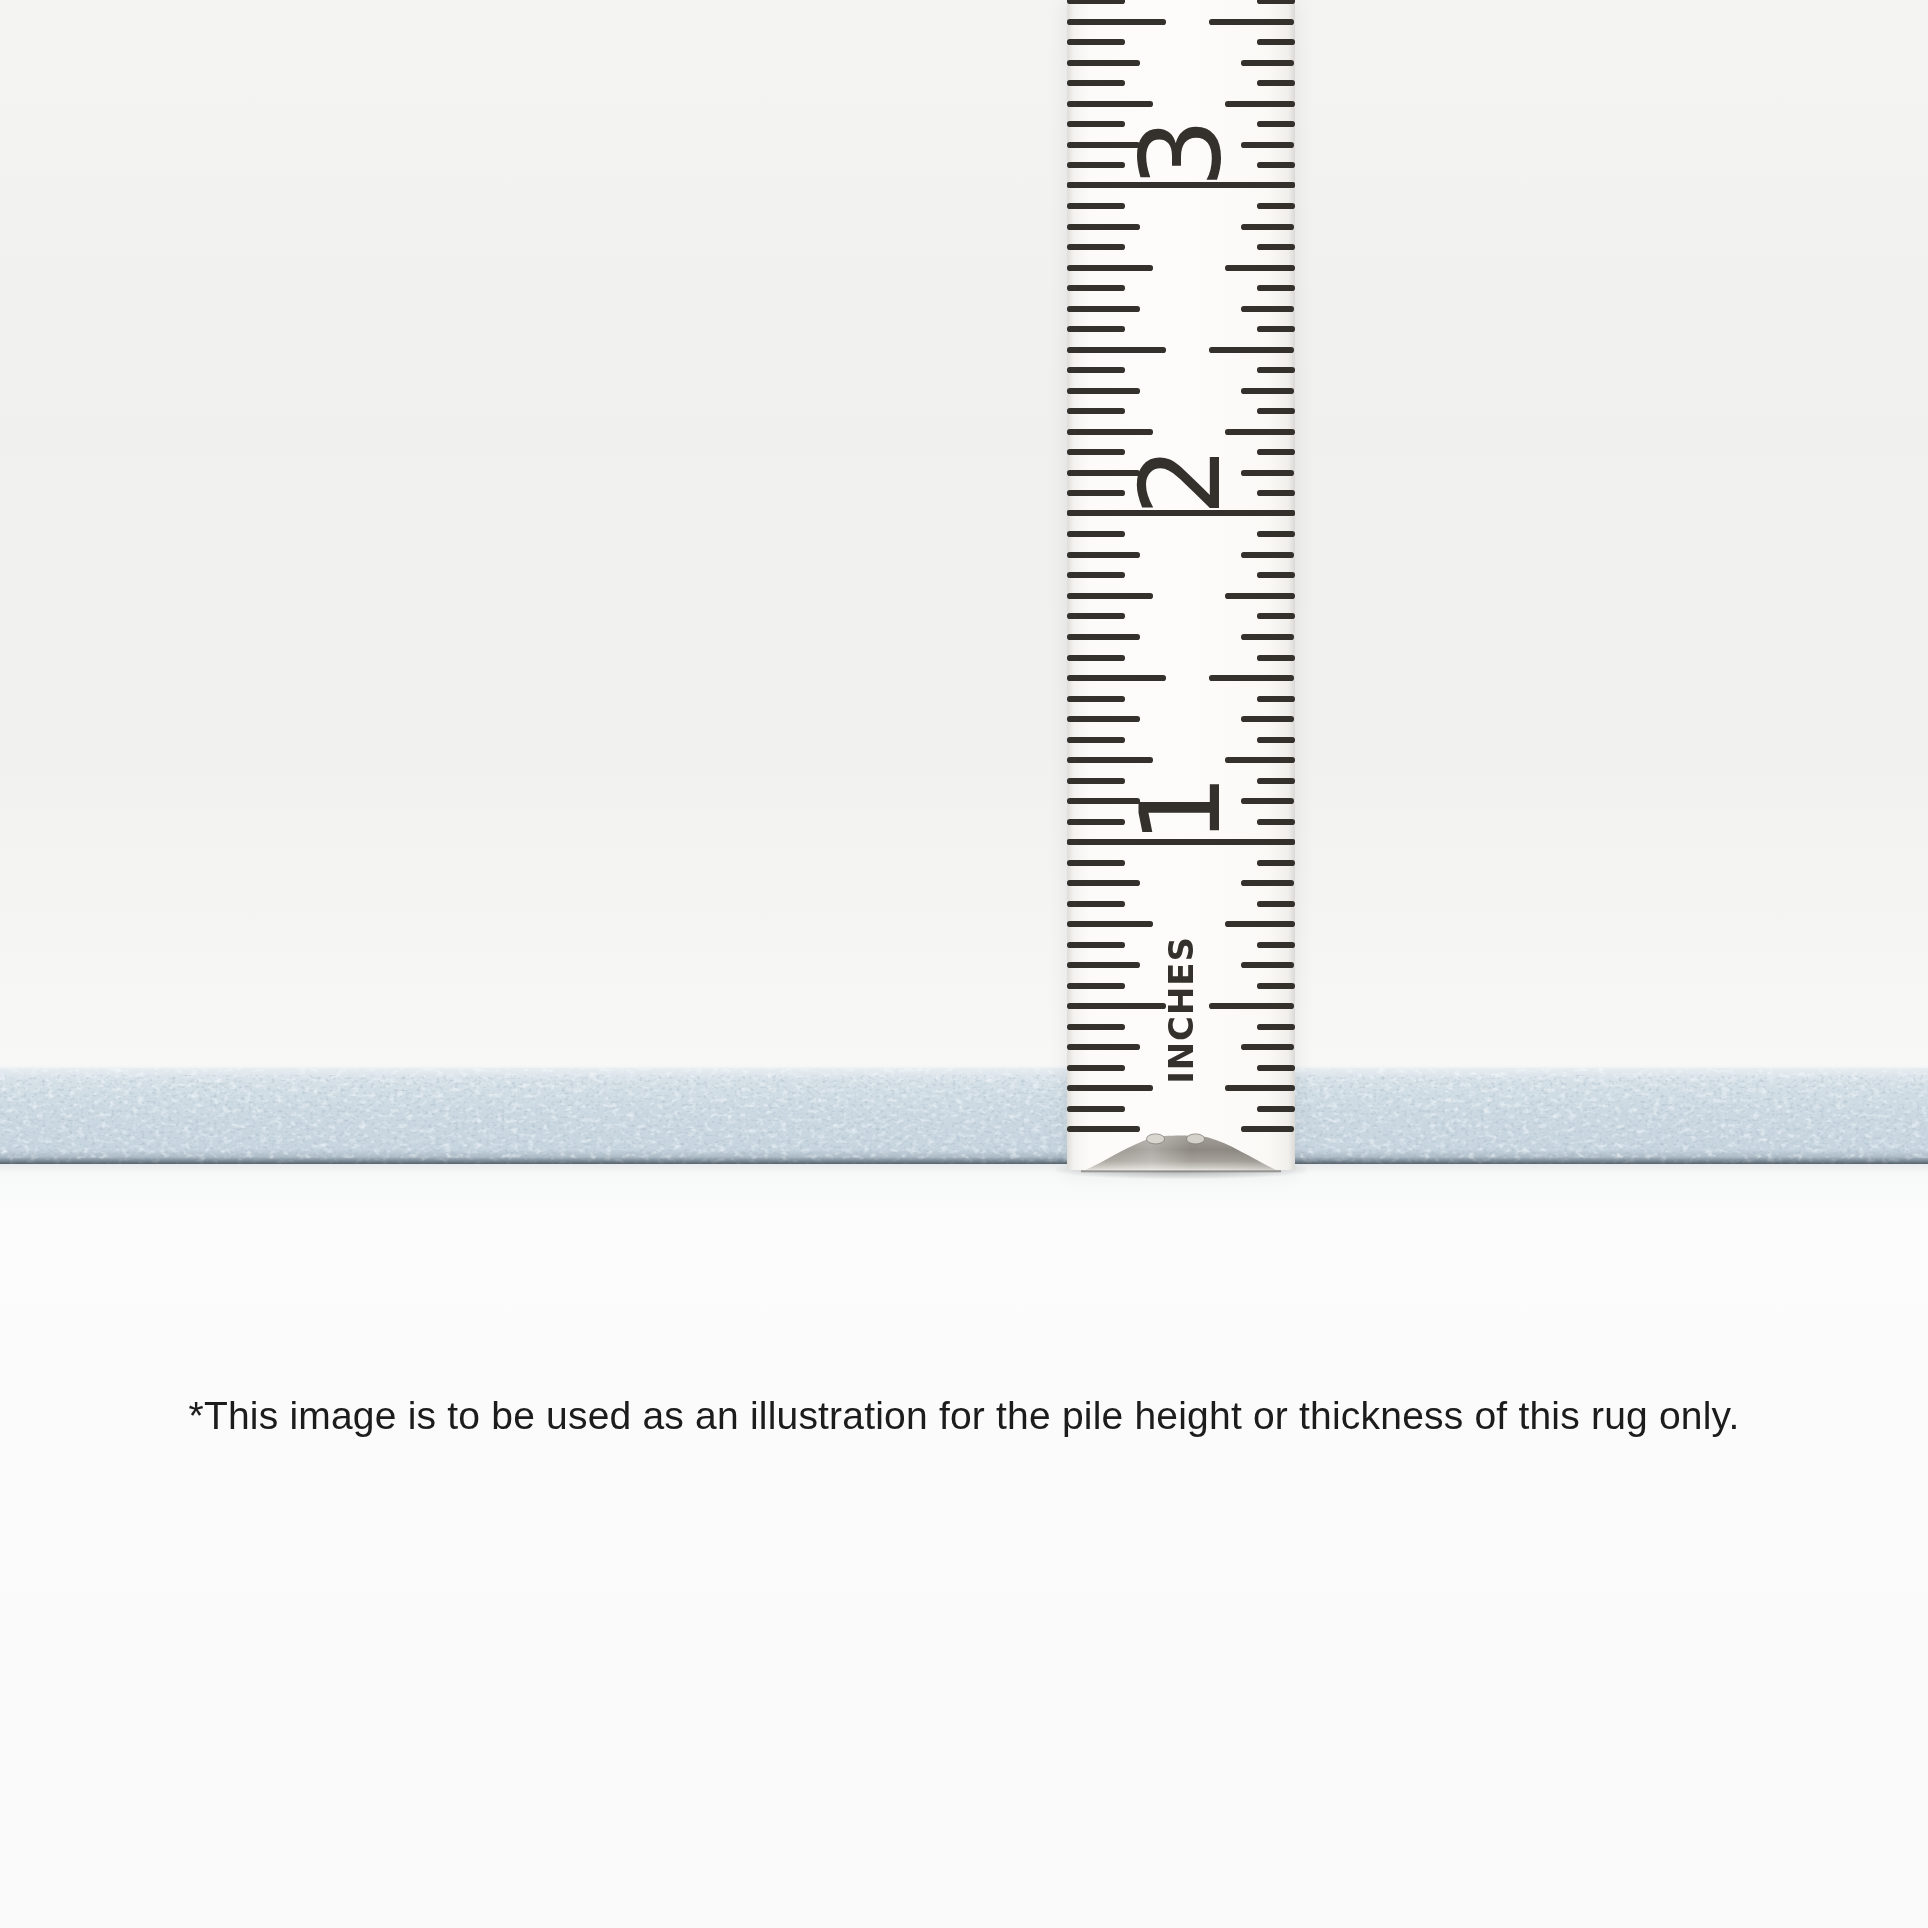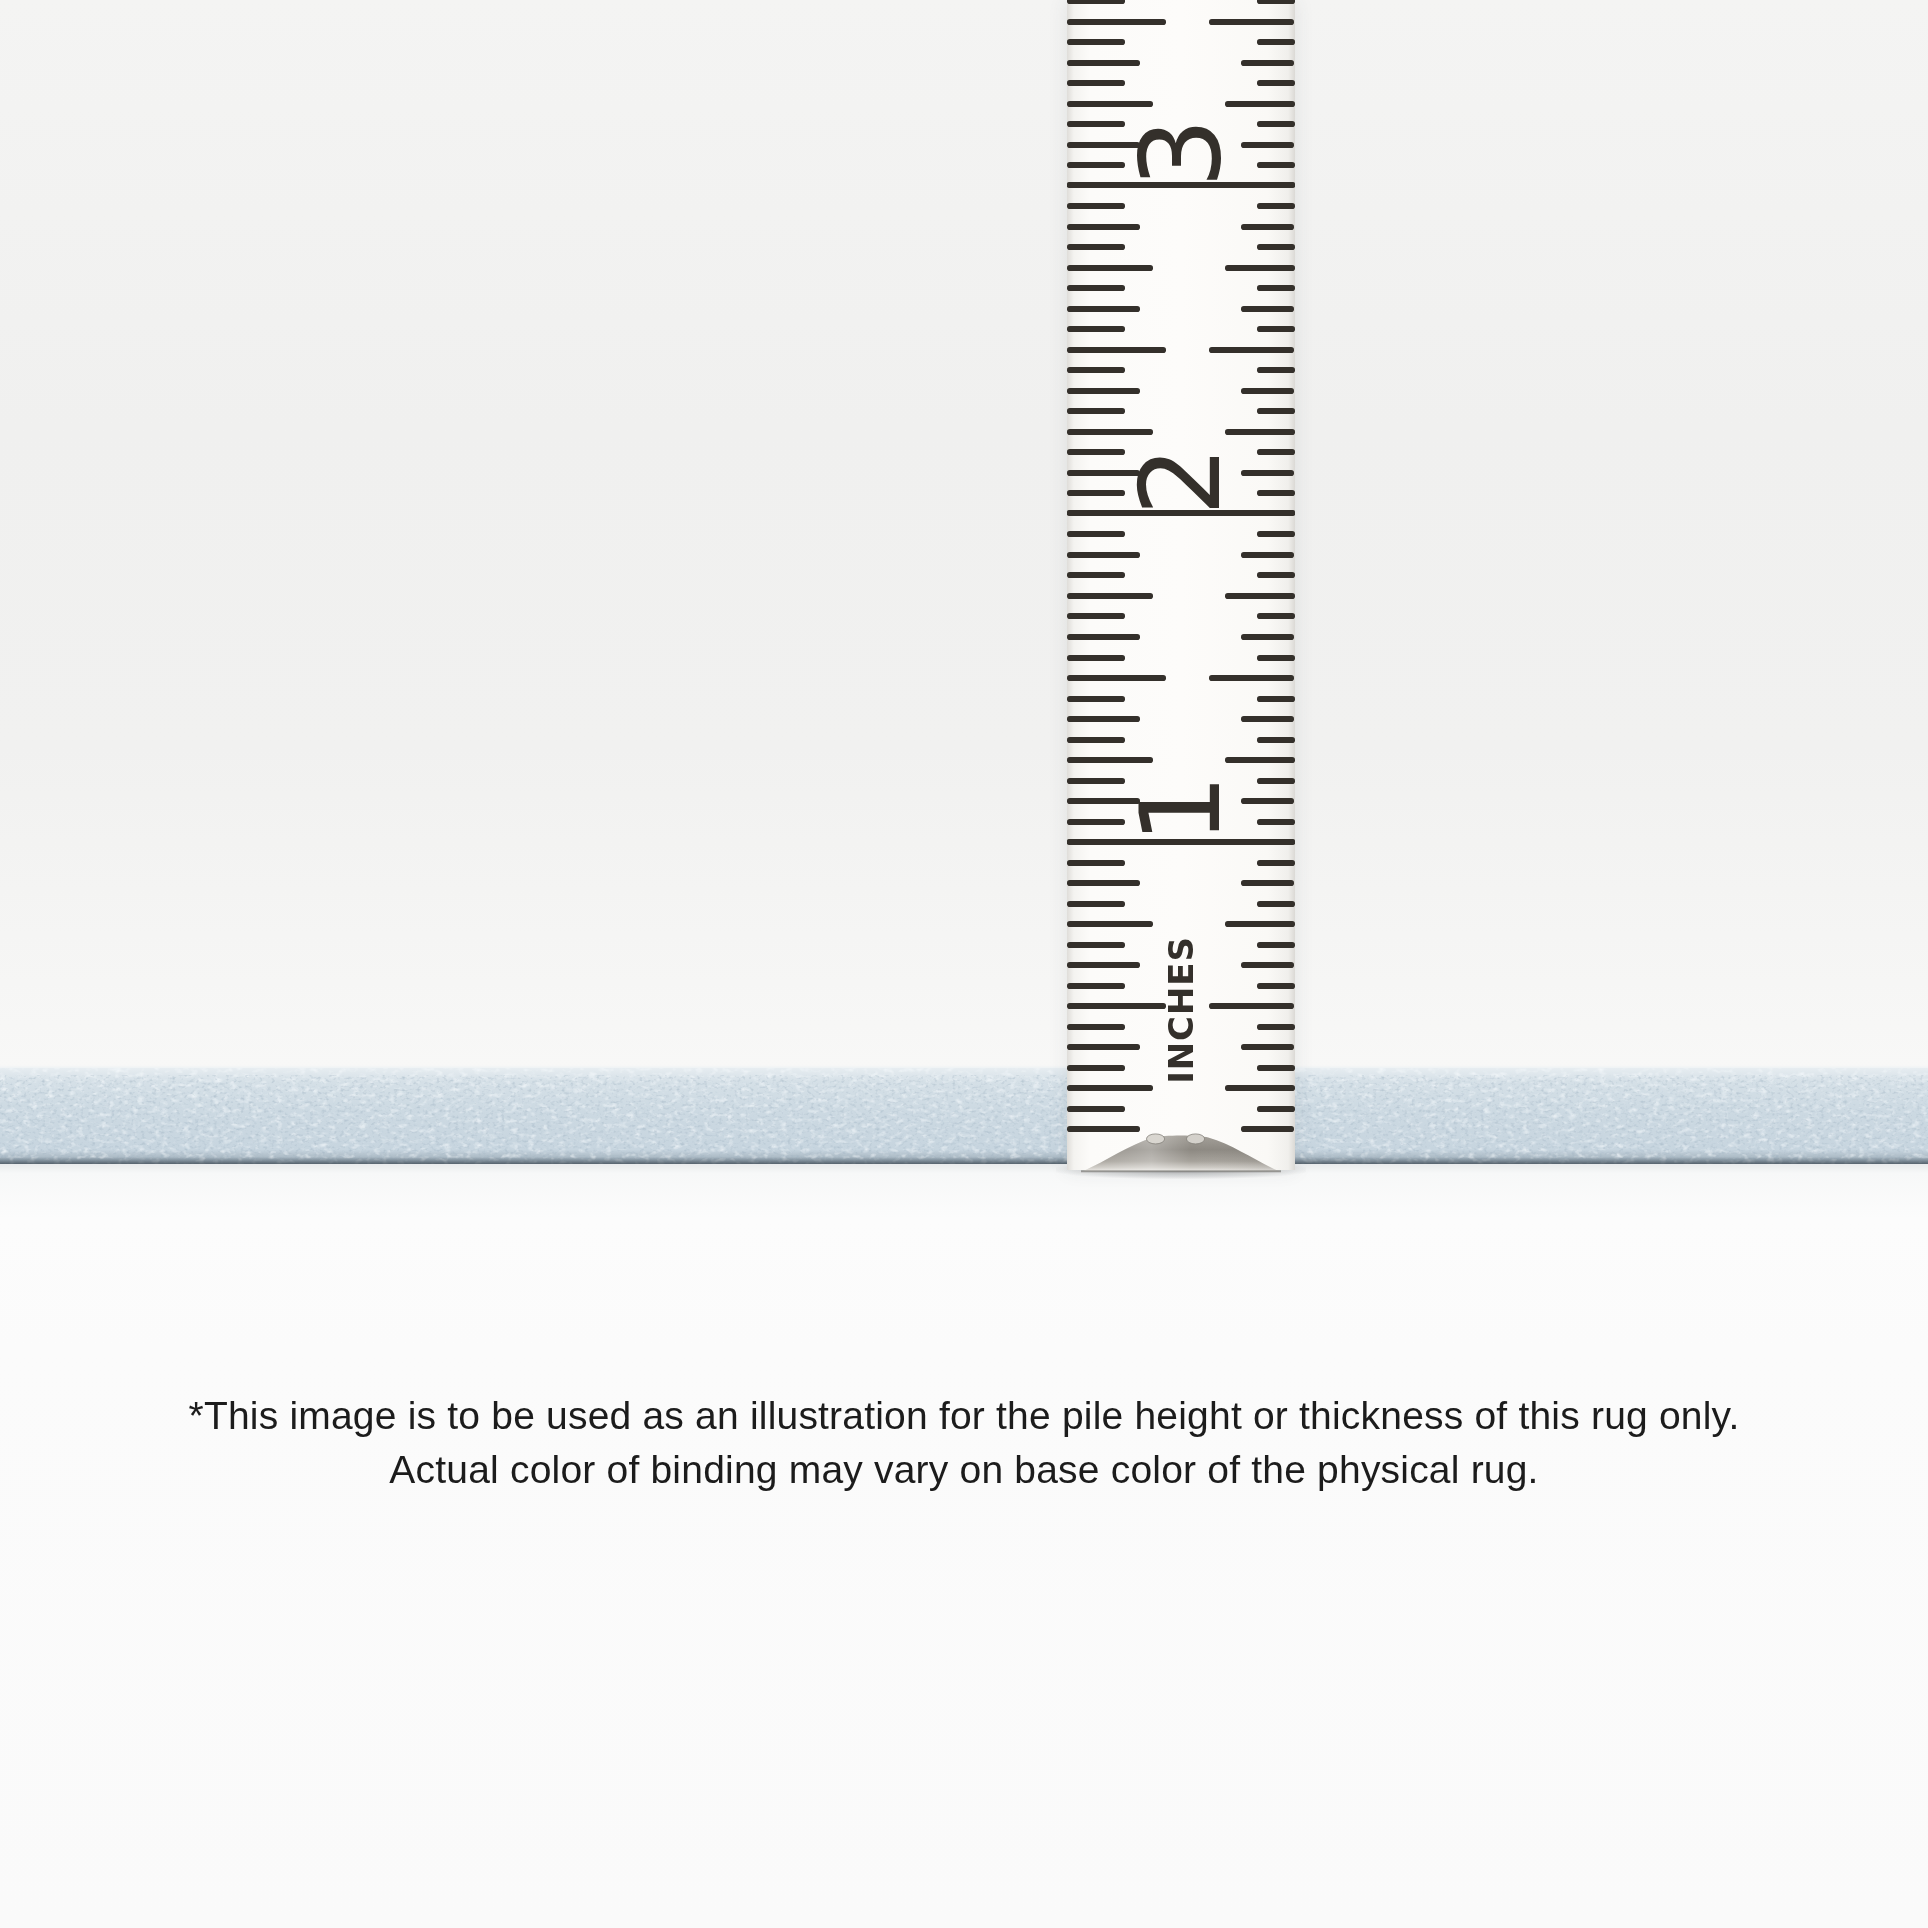--- a/index.html
+++ b/index.html
@@ -251,17 +251,16 @@
     </defs>
     <path d="M 16 42 C 42 31 66 13 94 5 C 104 2 144 2 154 5 C 182 13 206 31 232 42 Z" fill="url(#metalGrad)"></path>
     <path d="M 16 42 C 42 31 66 13 94 5 C 104 2 144 2 154 5 C 182 13 206 31 232 42 Z" fill="url(#metalSheen)"></path>
     <ellipse cx="96" cy="6.5" rx="10" ry="5.5" fill="#d9d6d0" stroke="#7d7a74" stroke-width="0.8"></ellipse>
     <ellipse cx="140" cy="6.5" rx="10" ry="5.5" fill="#d4d1cb" stroke="#7d7a74" stroke-width="0.8"></ellipse>
     <rect x="14" y="41" width="220" height="2.2" fill="#5f5c57" opacity="0.55"></rect>
   </svg>
 
   <div class="disclaimer">
     <div>*This image is to be used as an illustration for the pile height or thickness of this rug only.</div>
-    <div>Actual color of binding may vary on base color of the physical rug.</div>
   </div>
 
 </div>
 
 
 </body></html>

